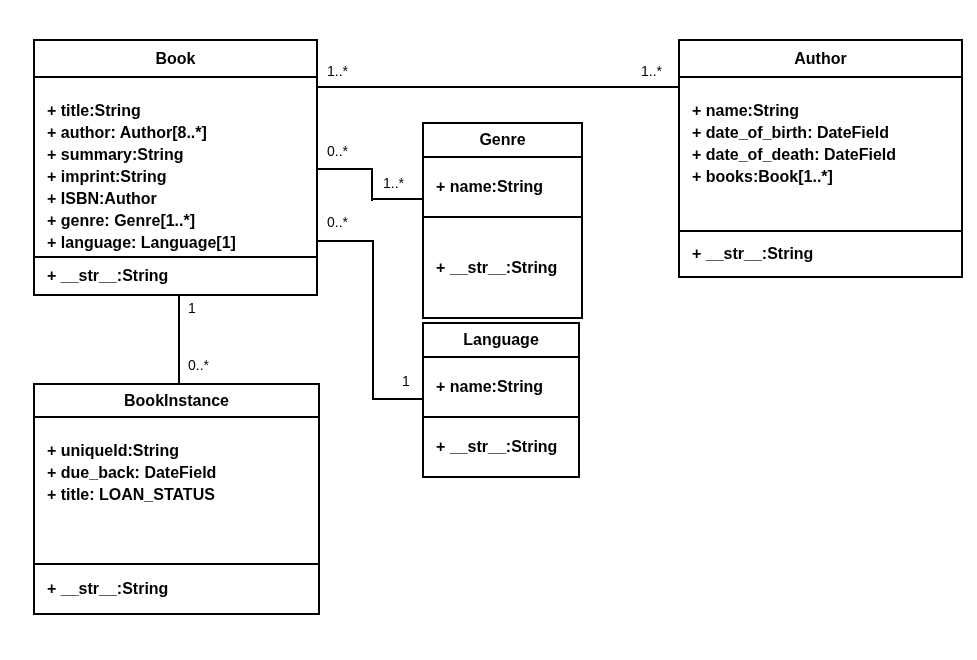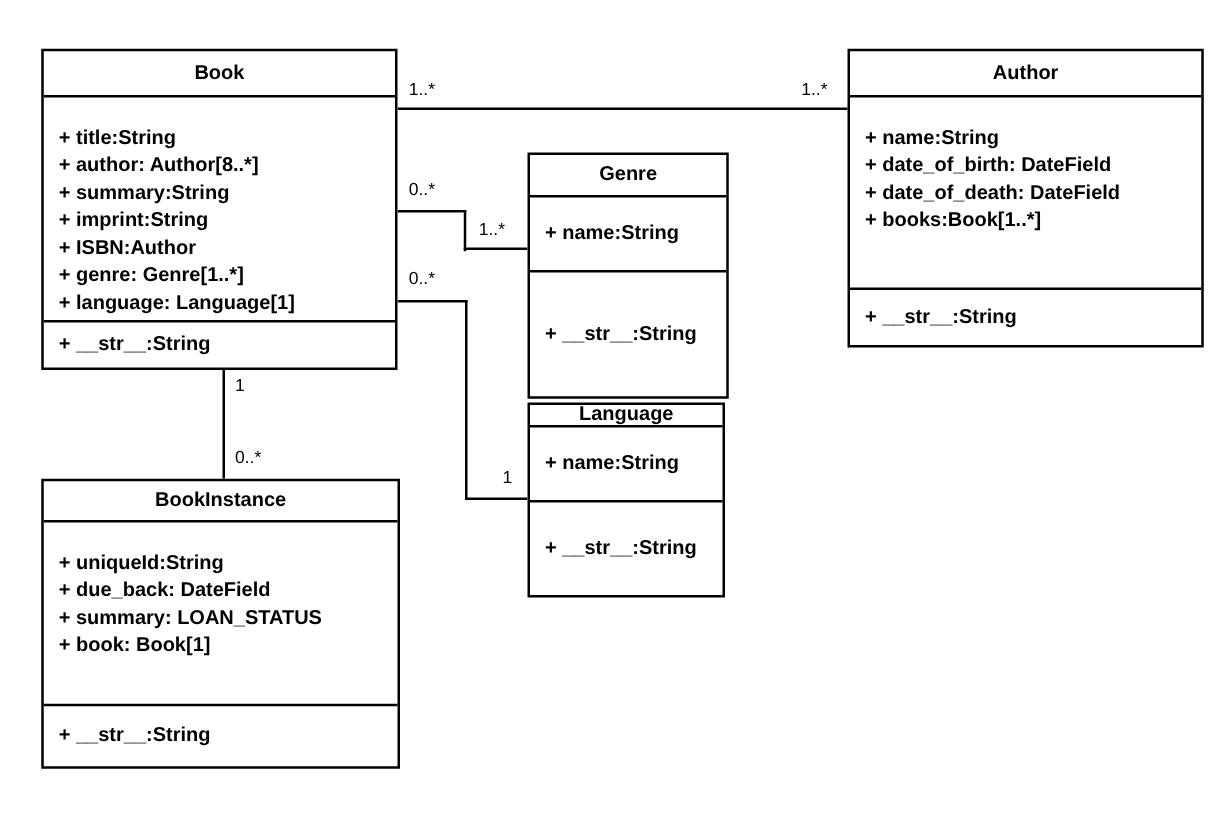--- a/index.html
+++ b/index.html
@@ -145,35 +145,34 @@
     <div class="uml-title" style="height:34px">Genre</div>
     <div class="uml-attrs centered" style="height:60px">
       <div class="member-line">+ name:String</div>
     </div>
     <div class="uml-methods">
       <div class="member-line">+ __str__:String</div>
     </div>
   </div>
 
   <div class="uml-class" style="left:422px; top:322px; width:158px; height:156px">
-    <div class="uml-title" style="height:18px">Language</div>
+    <div class="uml-title" style="height:34px">Language</div>
     <div class="uml-attrs centered" style="height:60px">
       <div class="member-line">+ name:String</div>
     </div>
     <div class="uml-methods">
       <div class="member-line">+ __str__:String</div>
     </div>
   </div>
 
   <div class="uml-class" style="left:33px; top:383px; width:287px; height:232px">
     <div class="uml-title" style="height:33px">BookInstance</div>
     <div class="uml-attrs" style="height:147px; padding-top:22px">
       <div class="member-line">+ uniqueId:String</div>
       <div class="member-line">+ due_back: DateField</div>
-      <div class="member-line">+ summary: LOAN_STATUS</div>
-      <div class="member-line">+ book: Book[1]</div>
+      <div class="member-line">+ title: LOAN_STATUS</div>
     </div>
     <div class="uml-methods">
       <div class="member-line">+ __str__:String</div>
     </div>
   </div>
 
 </div>
 
 </body></html>

